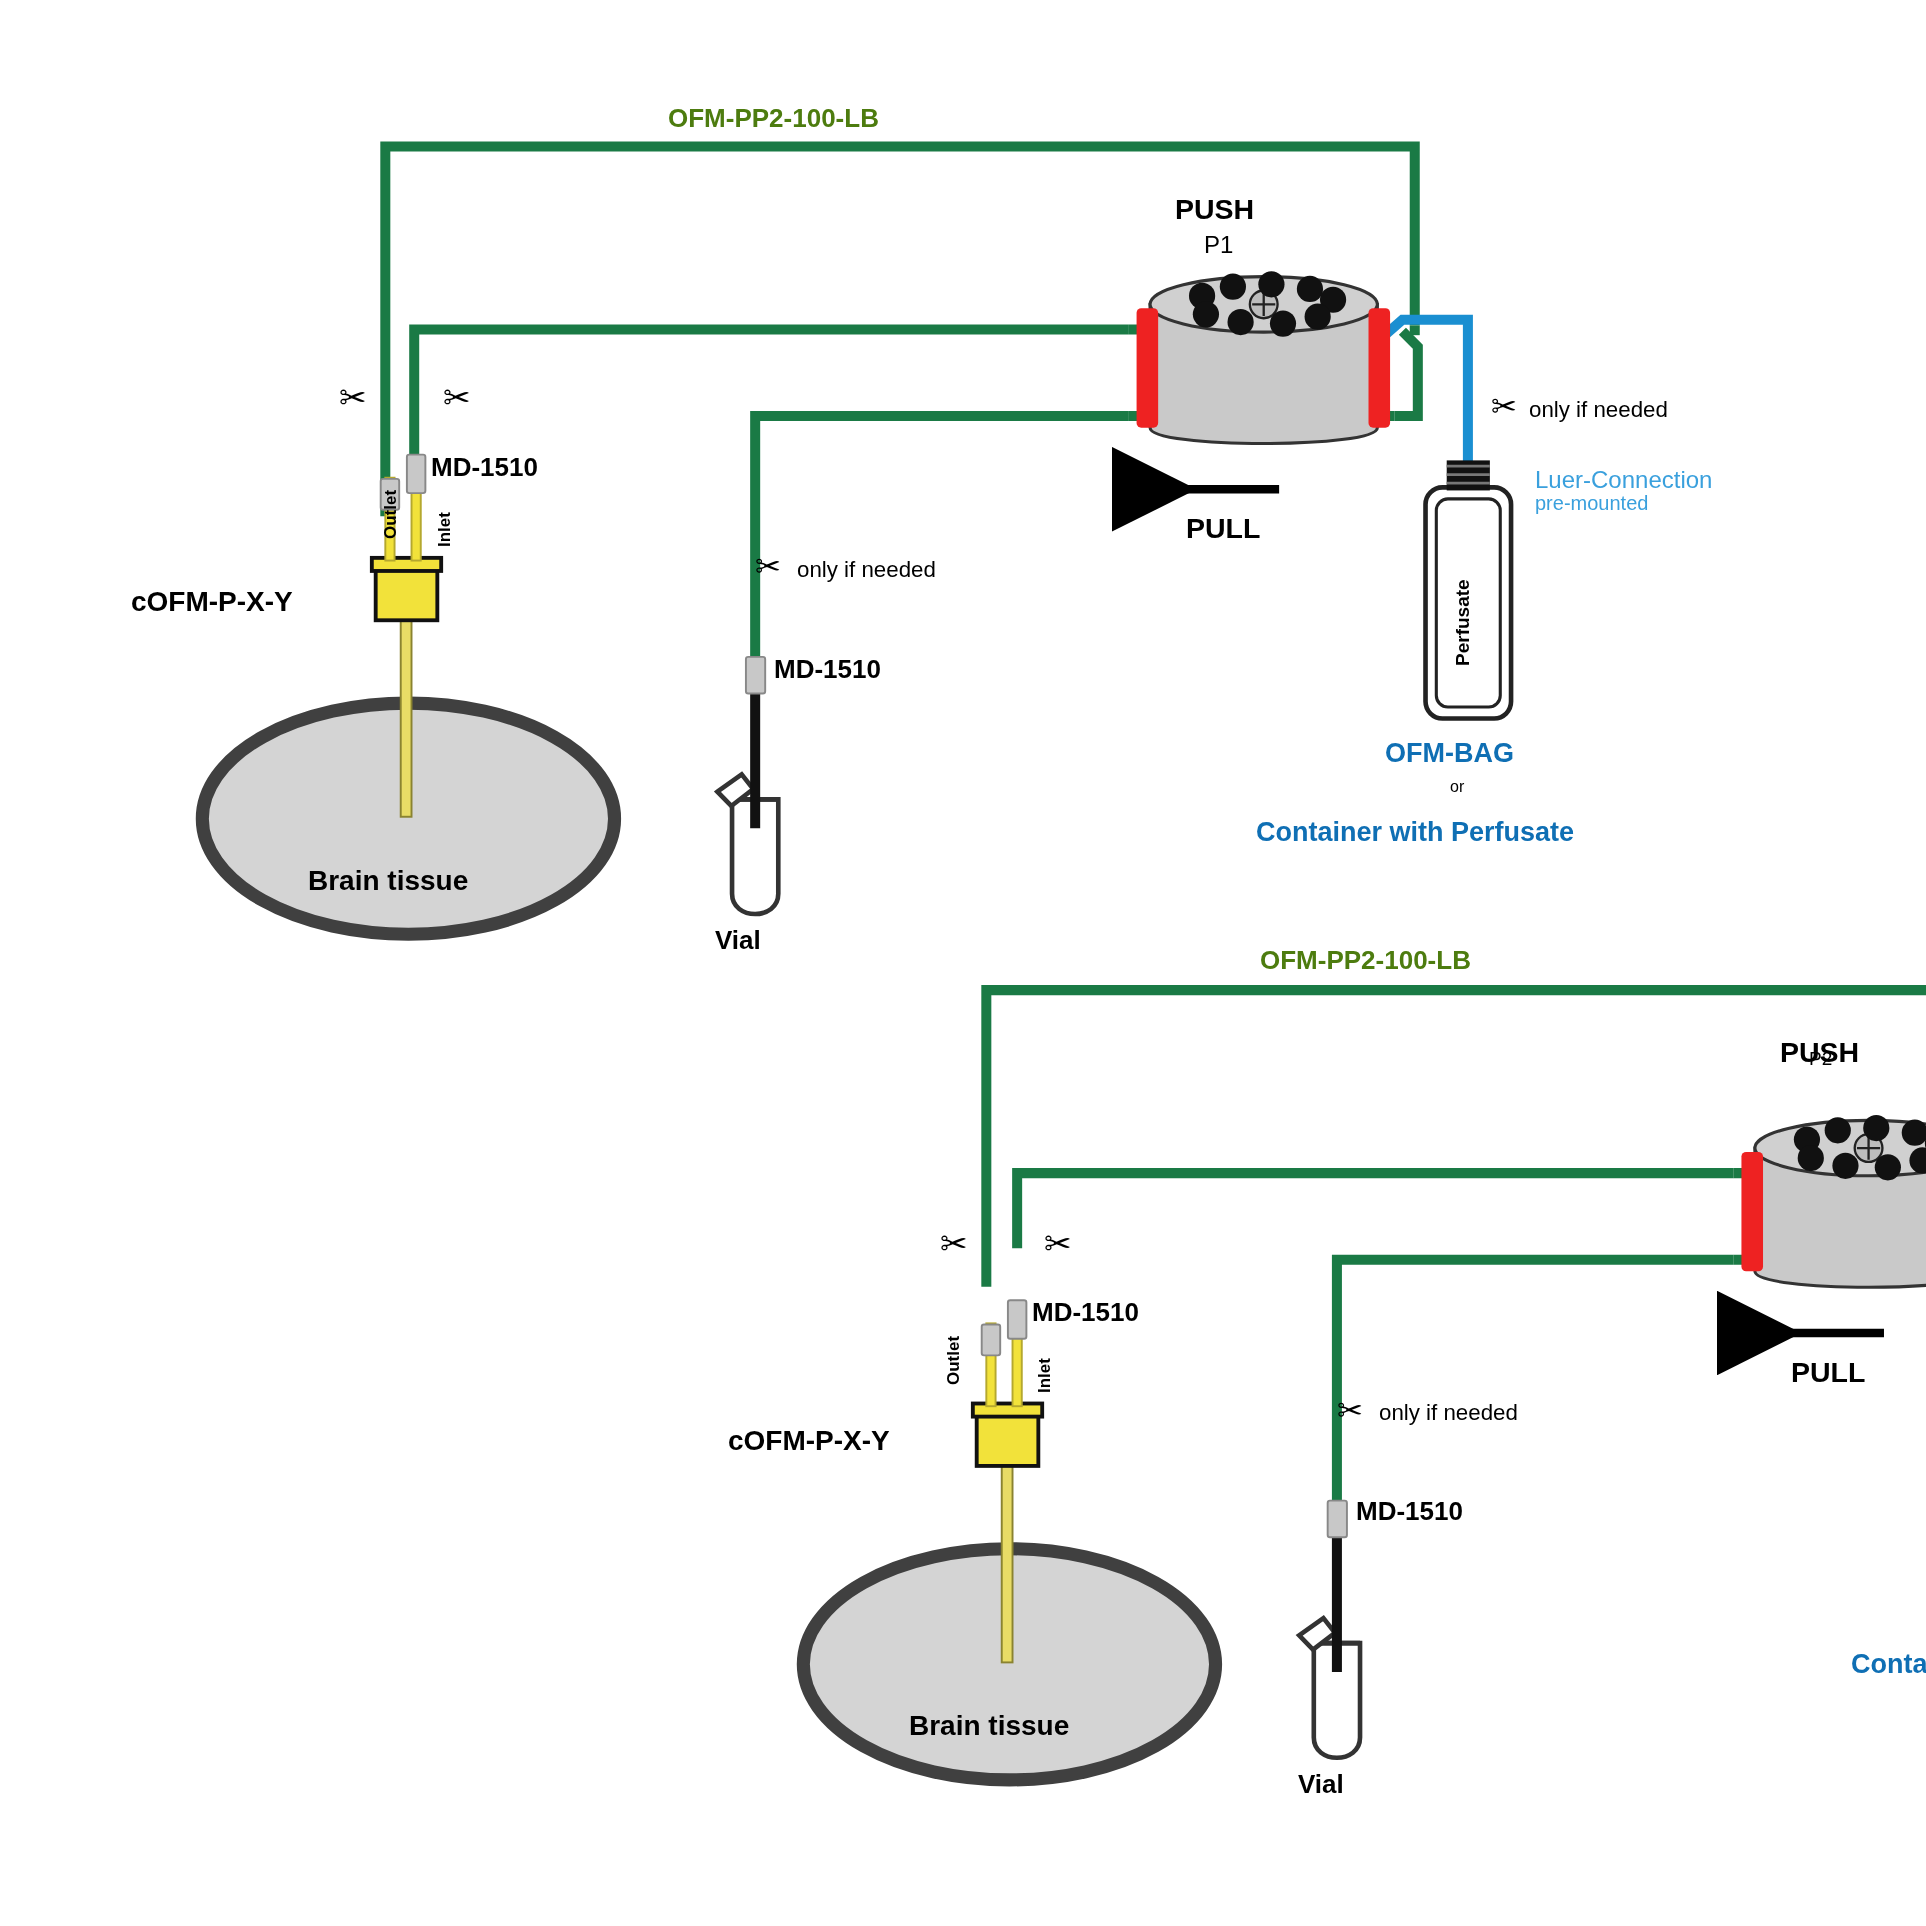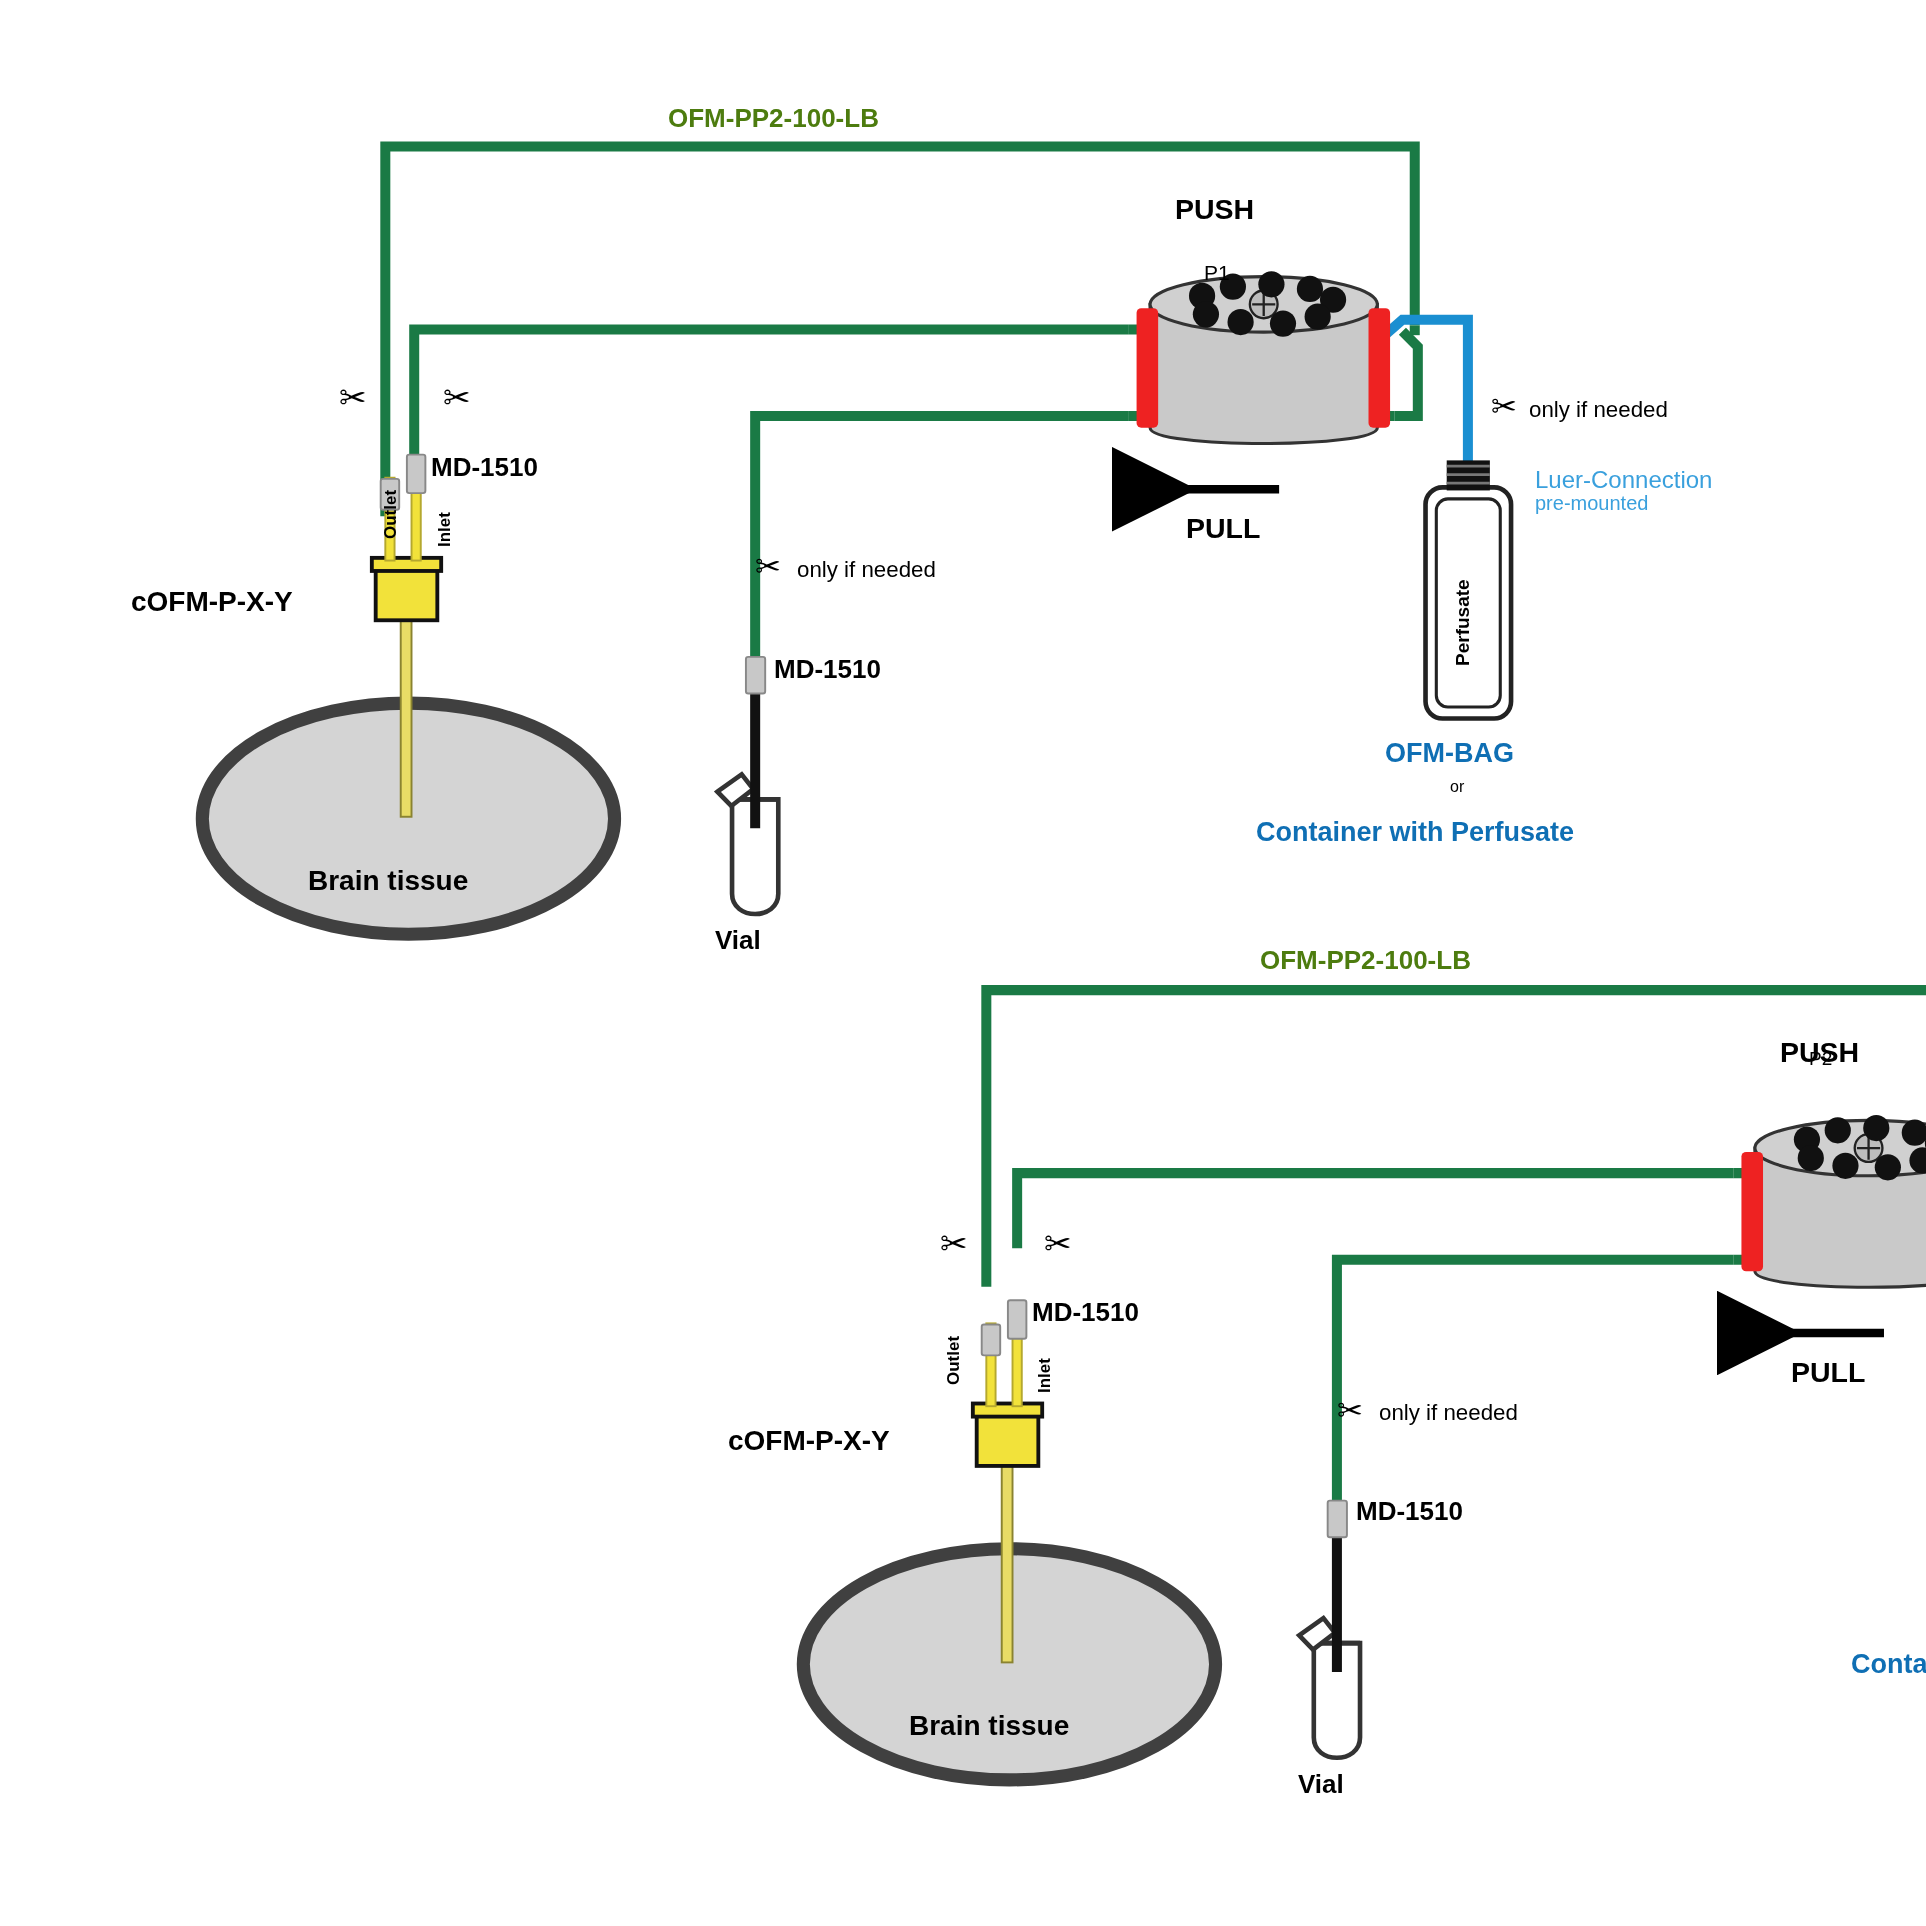--- a/index.html
+++ b/index.html
@@ -150,21 +150,21 @@
     </svg>
 
     <div class="lbl" style="left:339px; top:379px; font-size:33px;">✂</div>
     <div class="lbl" style="left:443px; top:379px; font-size:33px;">✂</div>
     <div class="lbl" style="left:755px; top:549px; font-size:31px;">✂</div>
     <div class="lbl" style="left:1491px; top:389px; font-size:31px;">✂</div>
 
     <div class="lbl green-bold" style="left:668px; top:104px; font-size:26px;">OFM-PP2-100-LB</div>
 
     <div class="lbl black-bold" style="left:1175px; top:193px; font-size:28.5px;">PUSH</div>
-    <div class="lbl black-plain" style="left:1204px; top:231px; font-size:21px;margin-top:30px;">P1</div>
+    <div class="lbl black-plain" style="left:1204px; top:231px; font-size:24px;">P1</div>
     <div class="lbl black-bold" style="left:1186px; top:512px; font-size:28.5px;">PULL</div>
 
     <div class="lbl black-bold" style="left:431px; top:453px; font-size:26px;">MD-1510</div>
     <div class="lbl black-bold vert" style="left:381px; top:539px; font-size:17px;">Outlet</div>
     <div class="lbl black-bold vert" style="left:435px; top:547px; font-size:17px;">Inlet</div>
     <div class="lbl black-bold" style="left:131px; top:586px; font-size:28px;">cOFM-P-X-Y</div>
     <div class="lbl black-bold" style="left:308px; top:865px; font-size:28px;">Brain tissue</div>
 
     <div class="lbl black-plain" style="left:797px; top:557px; font-size:22.3px;">only if needed</div>
     <div class="lbl black-bold" style="left:774px; top:655px; font-size:26px;">MD-1510</div>

